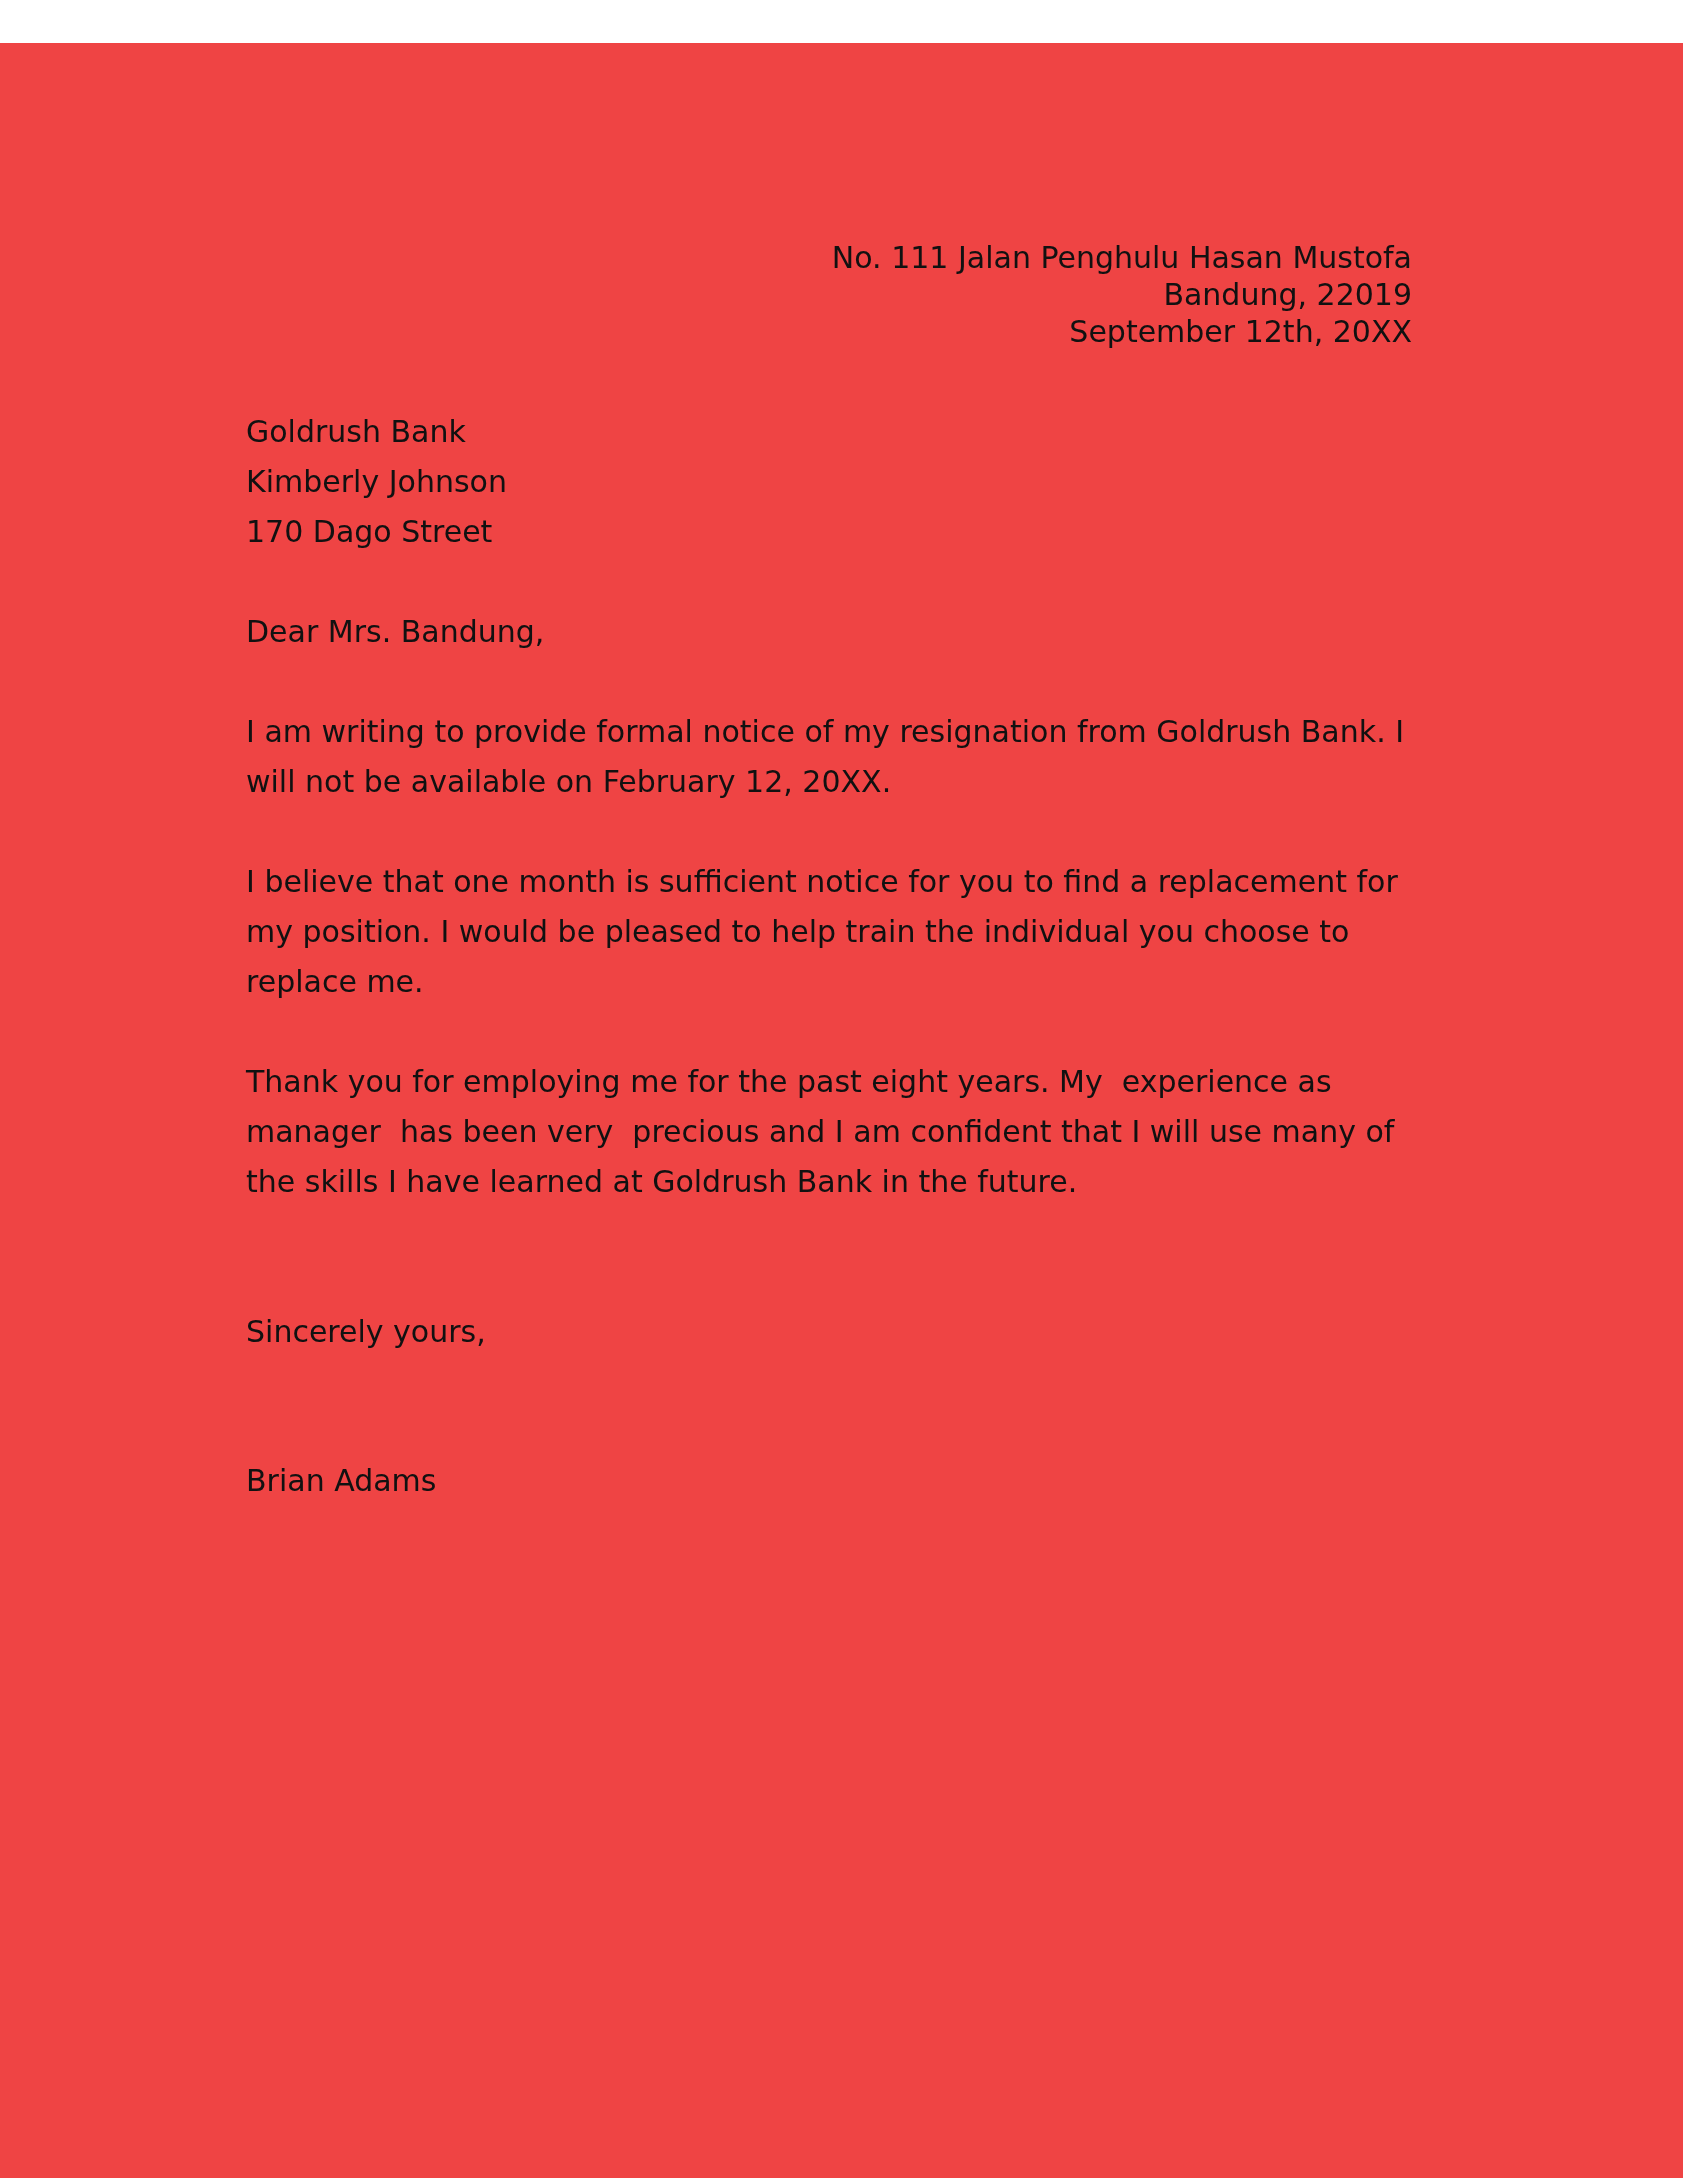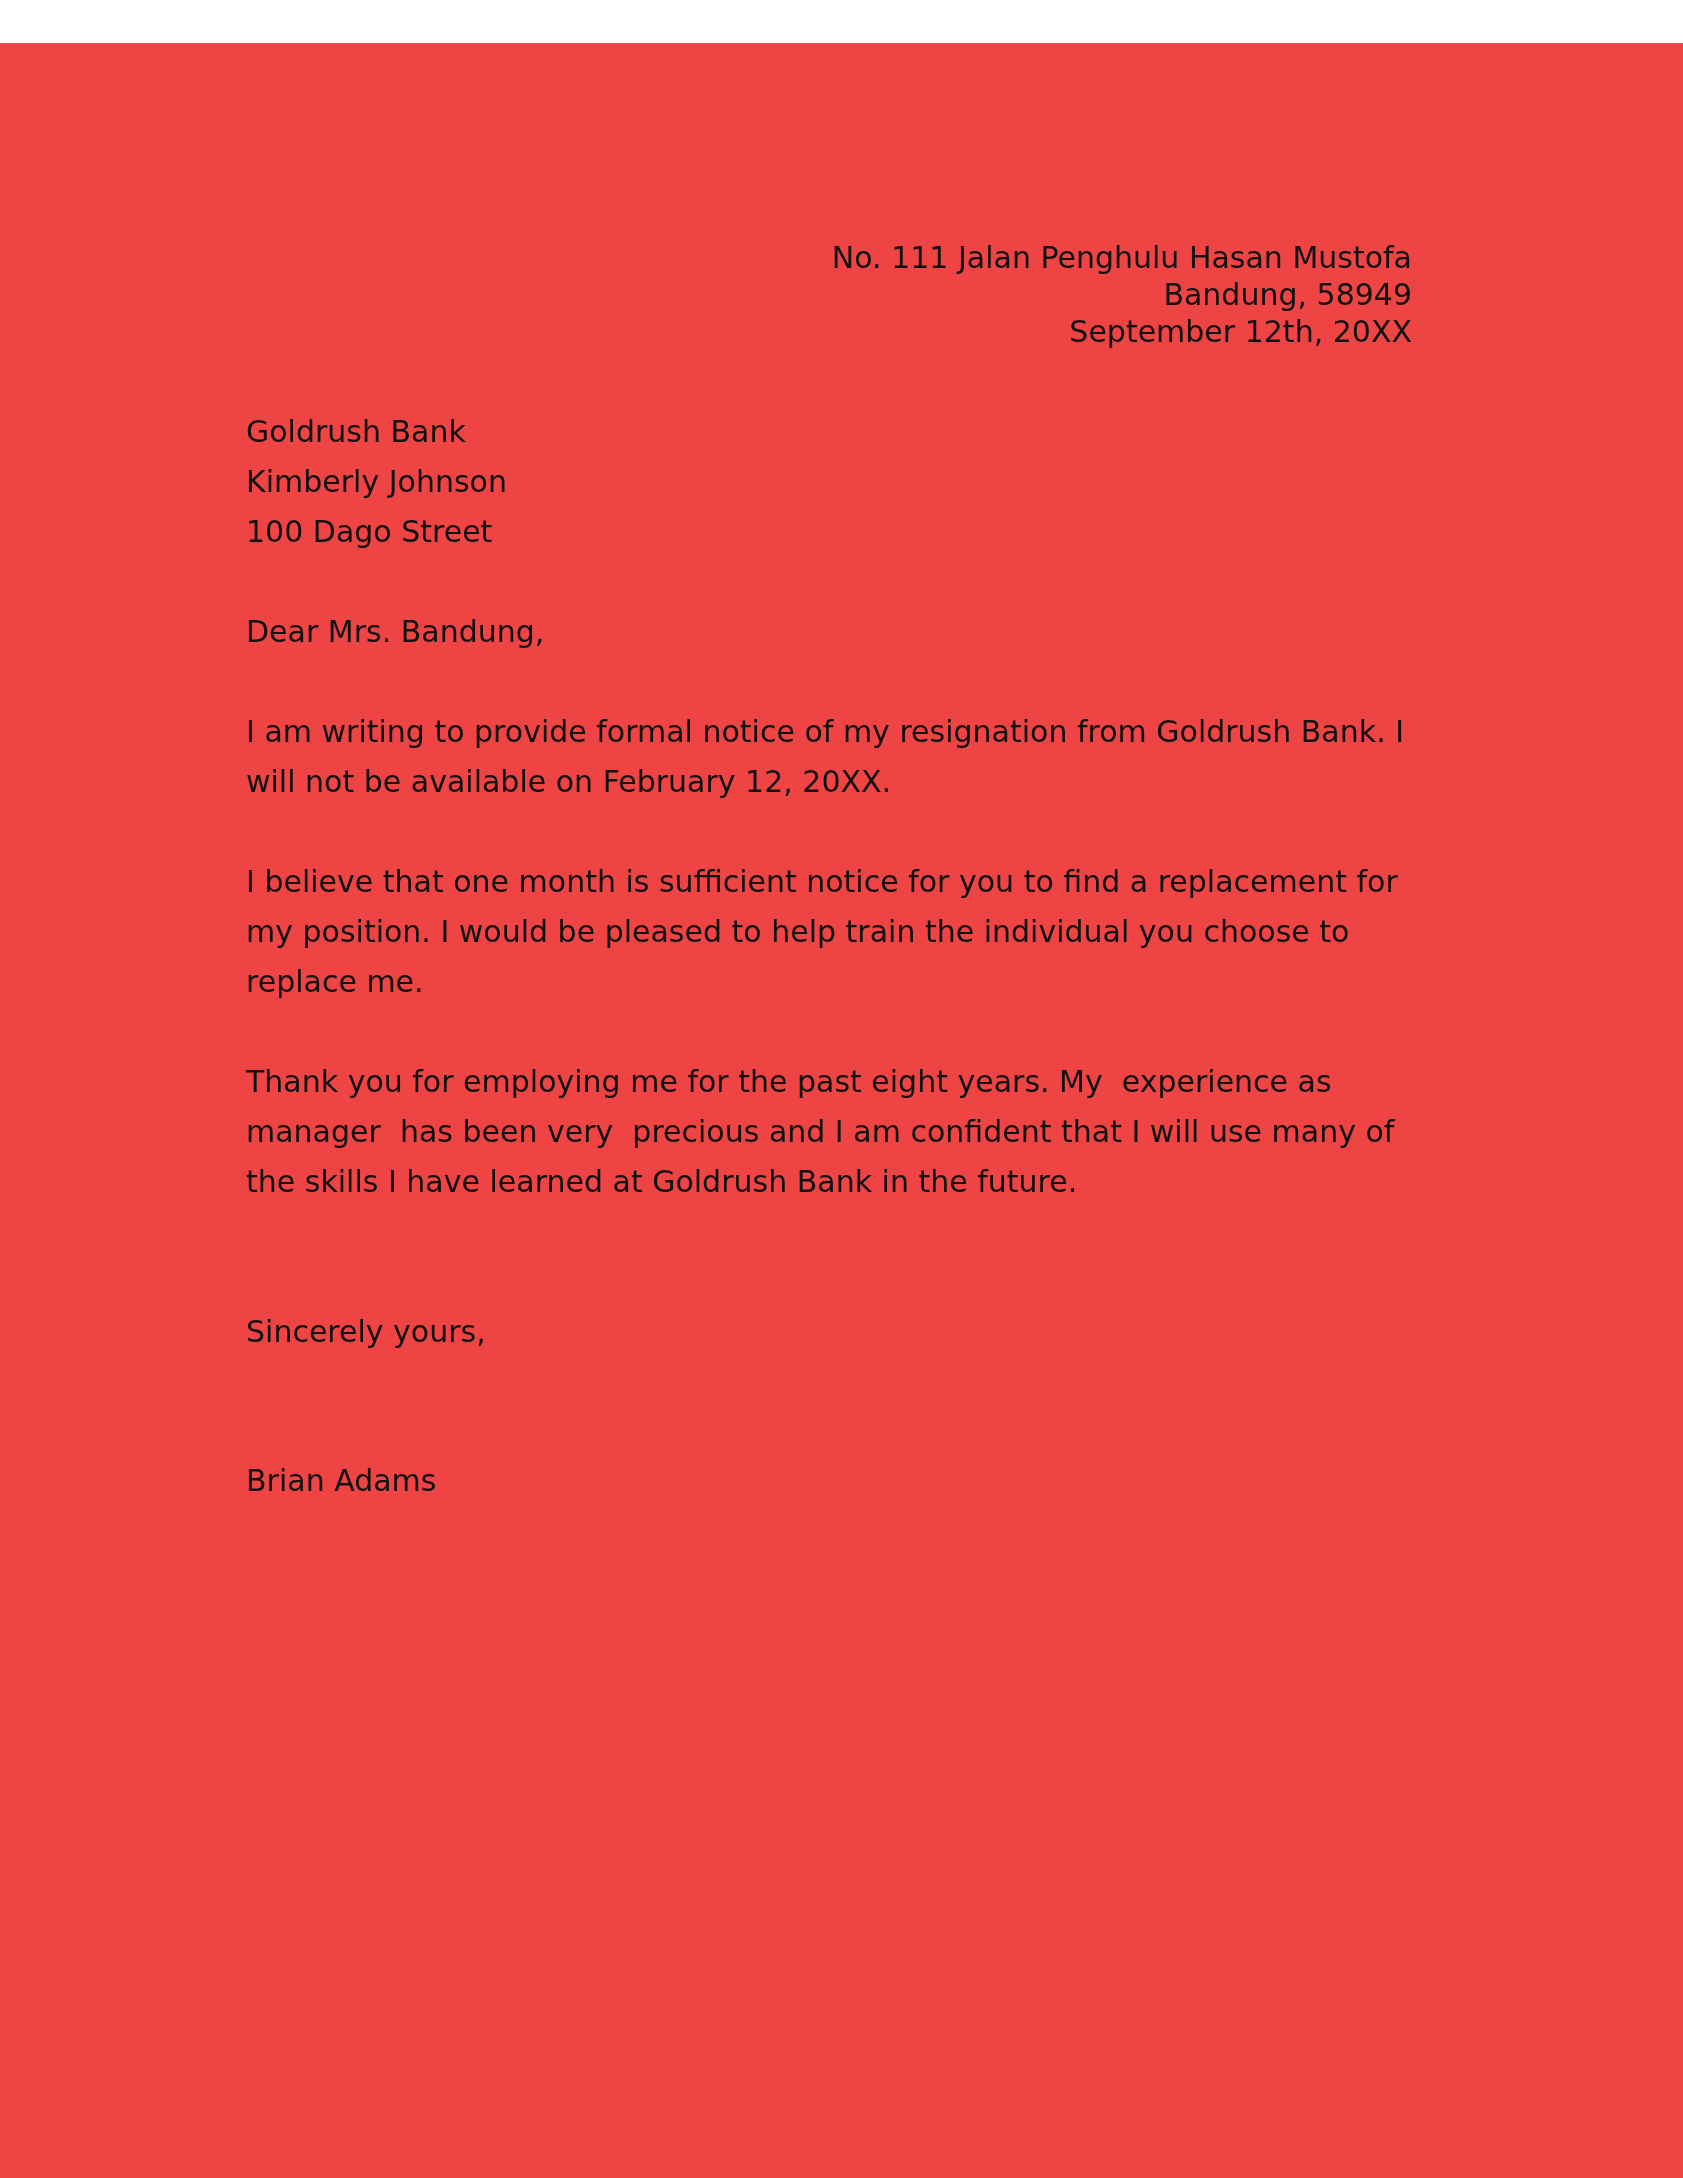--- a/index.html
+++ b/index.html
@@ -49,29 +49,29 @@
       white-space: pre-wrap;
     }
   </style>
 </head>
 <body>
 
 <div class="page">
 
   <div class="sender">
     <div>No. 111 Jalan Penghulu Hasan Mustofa</div>
-    <div>Bandung, 58949</div>
+    <div>Bandung, 22019</div>
     <div>September 12th, 20XX</div>
   </div>
 
   <div class="body-text">
     <div class="recipient block">
       <div>Goldrush Bank</div>
       <div>Kimberly Johnson</div>
-      <div>100 Dago Street</div>
+      <div>170 Dago Street</div>
     </div>
 
     <div class="gap"></div>
     <div>Dear Mrs. Bandung,</div>
 
     <div class="gap"></div>
     <p class="para">I am writing to provide formal notice of my resignation from Goldrush Bank. I will not be available on February 12, 20XX.</p>
 
     <div class="gap"></div>
     <p class="para">I believe that one month is sufficient notice for you to find a replacement for my position. I would be pleased to help train the individual you choose to replace me.</p>

